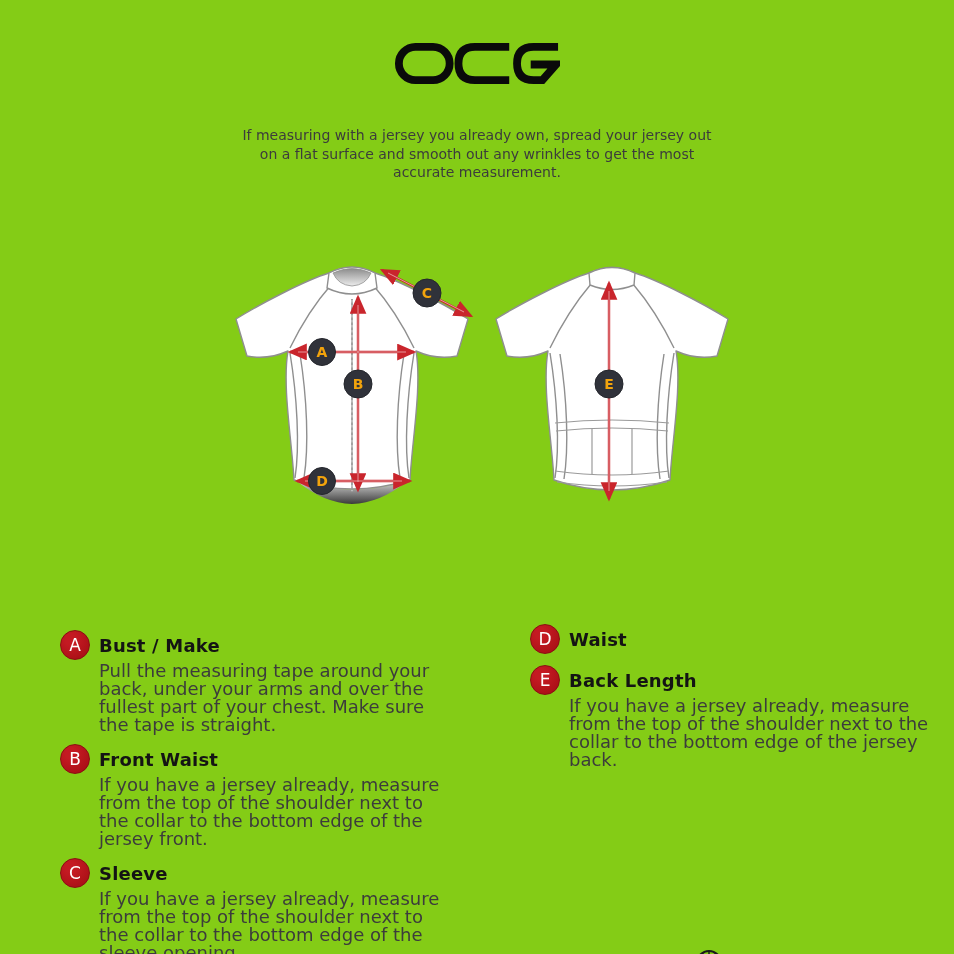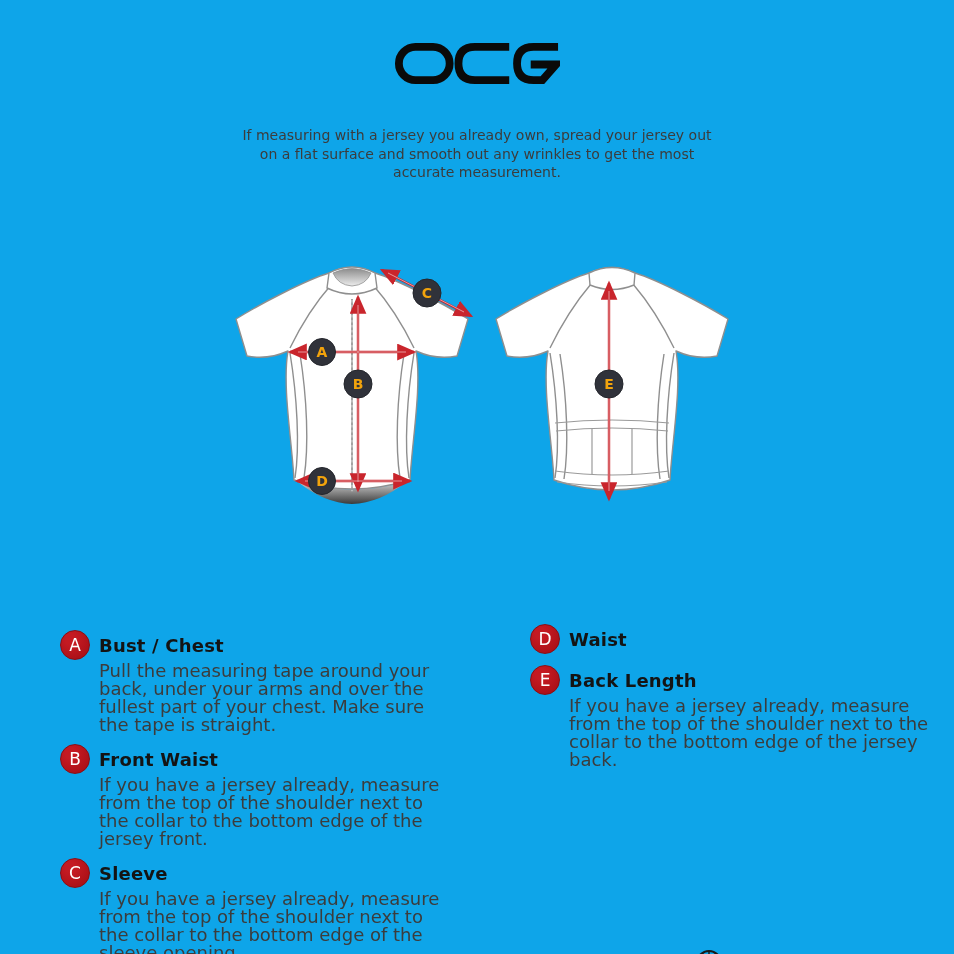--- a/index.html
+++ b/index.html
@@ -1,17 +1,17 @@
 <!DOCTYPE html>
 <html><head>
 <meta charset="utf-8">
 <style>
   html,body{margin:0;padding:0;background:#ffffff;}
   .page{
-    position:relative;width:954px;height:954px;background:#0ea5e9;
+    position:relative;width:954px;height:954px;background:#84cc16;
     font-family:"DejaVu Sans","Liberation Sans",sans-serif;overflow:hidden;
   }
   .logo-wrap{position:absolute;top:42px;left:0;right:0;display:flex;justify-content:center;}
   .intro{
     position:absolute;top:112px;left:242px;width:470px;text-align:center;
     font-size:14px;line-height:18.5px;color:#3c3c3c;
   }
   .jersey{position:absolute;}
   .key-col{position:absolute;}
   .key-left{left:60px;top:629px;width:388px;}
@@ -154,21 +154,21 @@
     </g>
   </svg>
 
   <div class="key-col key-left">
 
     <div class="key-section">
       <div class="key-head">
         <span class="badge">
             <span>A</span>
           </span>
-        <h3 class="key-title">Bust / Chest</h3>
+        <h3 class="key-title">Bust / Make</h3>
       </div>
       <p class="key-body">Pull the measuring tape around your back, under your arms and over the fullest part of your chest. Make sure the tape is straight.</p>
     </div>
 
     <div class="key-section">
       <div class="key-head">
         <span class="badge">
             <span>B</span>
           </span>
         <h3 class="key-title">Front Waist</h3>

